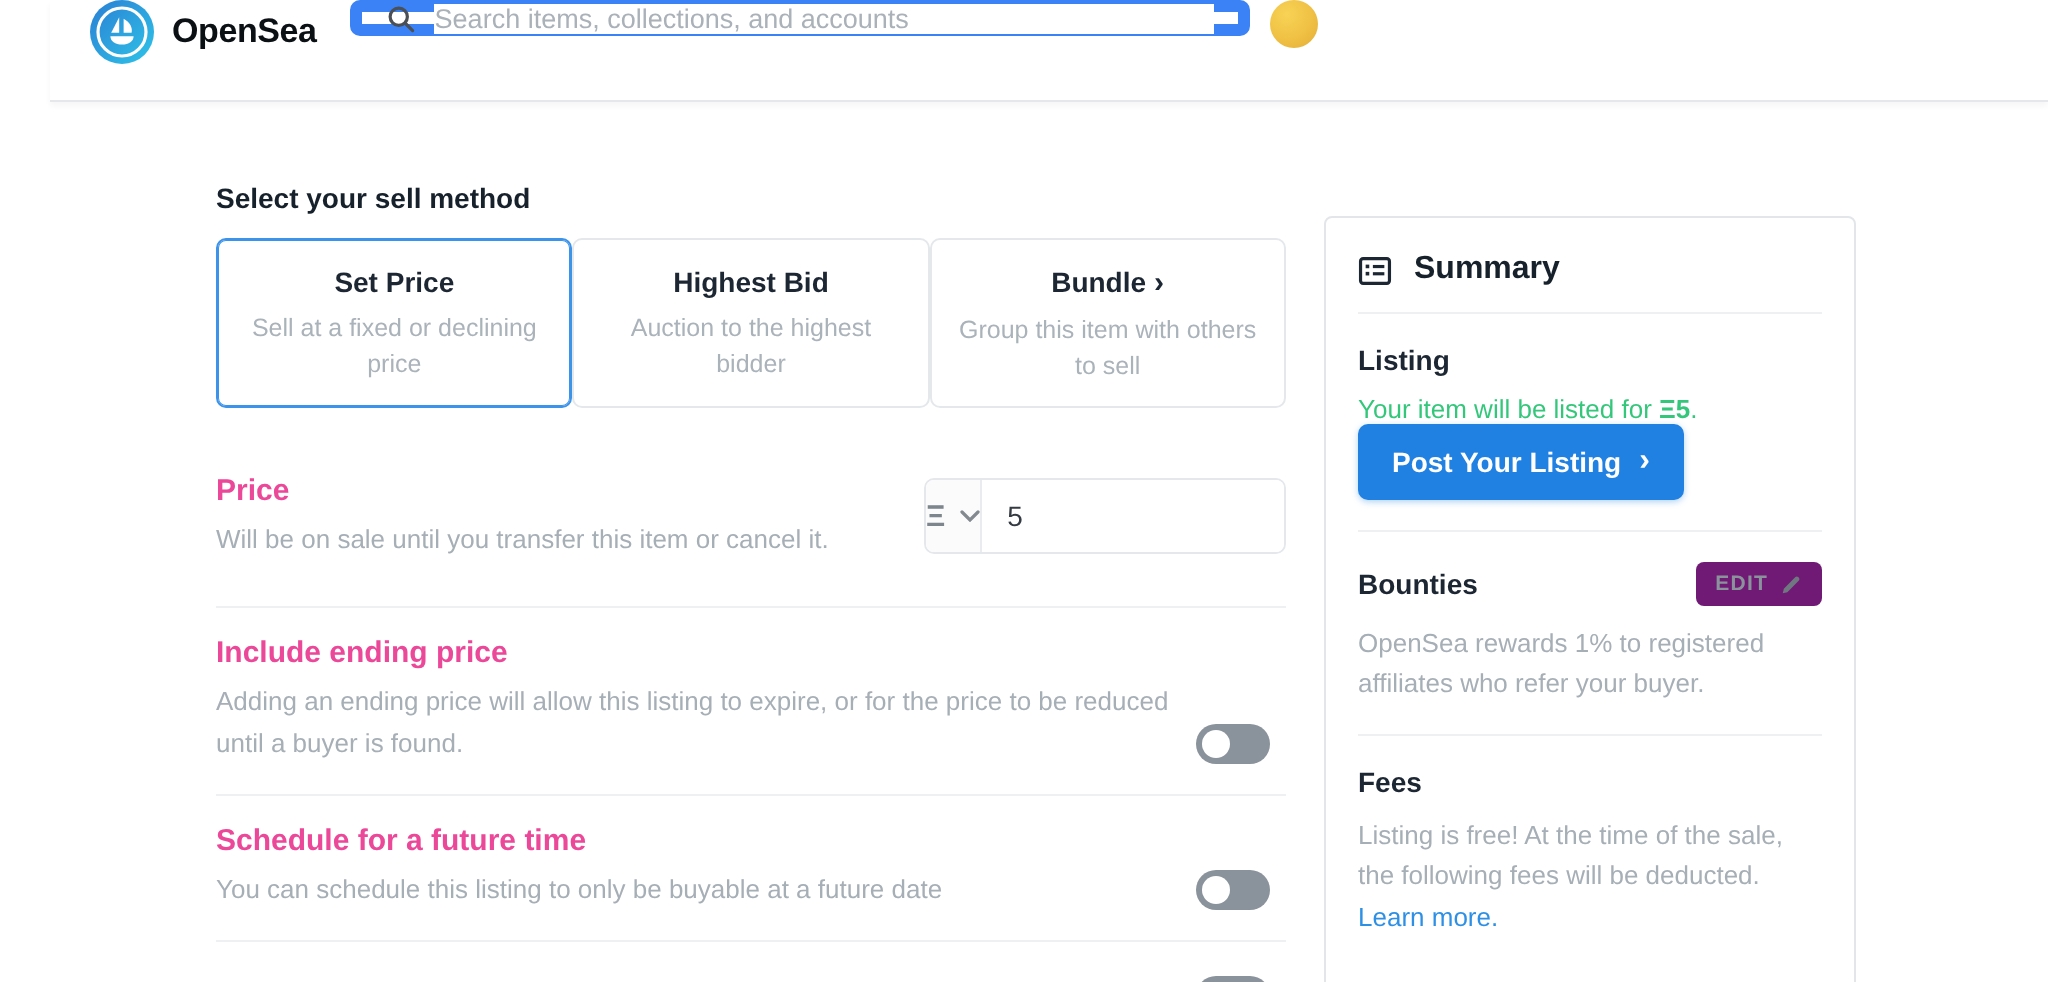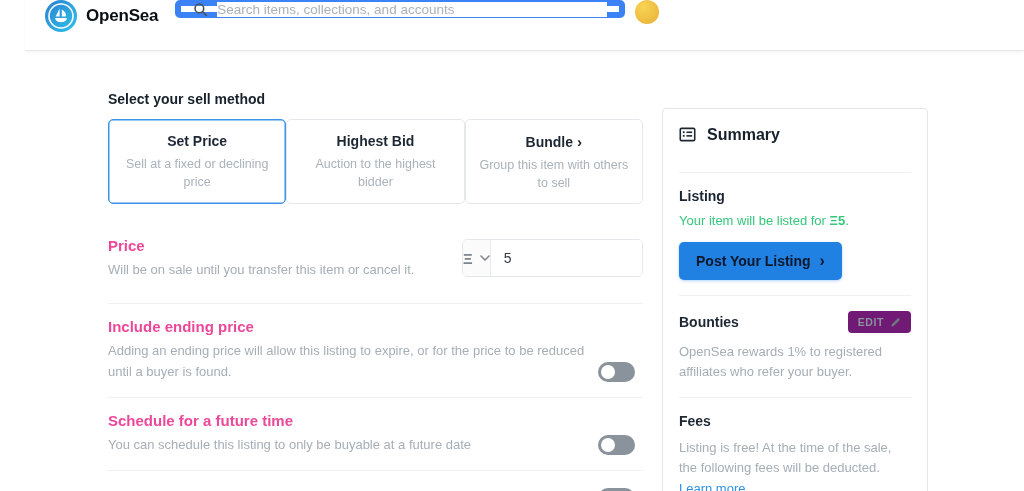--- a/index.html
+++ b/index.html
@@ -58,30 +58,30 @@
   .toggle-row { display:flex; justify-content:space-between; align-items:flex-end;
     padding:14px 0 15px; border-bottom:1px solid #eef0f2; }
   .toggle { width:37px; height:20px; border-radius:10px; background:#8a939b; position:relative;
     flex:0 0 auto; margin:3px 8px 0 0; cursor:pointer; }
   .toggle .knob { position:absolute; left:3px; top:3px; width:14px; height:14px;
     border-radius:50%; background:#fff; }
 
   
   .summary-card { border:1px solid #e2e6e9; border-radius:4px; background:#fff;
     padding:17px 16px; min-height:420px; }
-  .summary-header { display:flex; gap:11px; padding-bottom:28px;
+  .summary-header { display:flex; align-items:center; gap:11px; padding-bottom:12px;
     border-bottom:1px solid #eef0f2; }
   .summary-title { font-size:16px; font-weight:700; color:#17212b; }
   .card-section { padding:15px 0; border-bottom:1px solid #eef0f2; }
   .card-section:last-child { border-bottom:none; padding-bottom:0; }
   .sub-title { font-size:14px; font-weight:700; color:#1d2733; }
   .listing-note { font-size:13px; color:#34c77b; margin-top:9px; }
   .listing-note b { font-weight:700; }
-  .post-btn { display:inline-flex; align-items:center; gap:9px; margin-top:14px;
-    background:#2081e2; color:#0f172a; border:none; border-radius:5px; padding:11px 17px;
+  .post-btn { display:inline-flex; align-items:center; gap:9px; 
+    background:#2081e2; color:#ffffff; border:none; border-radius:5px; padding:11px 17px;
     font-size:14px; font-weight:700; cursor:pointer; font-family:"Liberation Sans", sans-serif;
     box-shadow:0 1px 3px rgba(32,129,226,.35); }
   .btn-chevron { font-size:16px; line-height:10px; font-weight:700; }
   .sub-desc { font-size:13px; color:#a6aeb6; line-height:1.55; margin-top:9px; }
   .bounties-head { display:flex; justify-content:space-between; align-items:center; }
   .edit-btn { display:inline-flex; align-items:center; gap:6px; background:#701a75; border:none;
     border-radius:4px; padding:5px 10px; font-size:10.5px; font-weight:700; letter-spacing:.6px;
     color:#8a939b; cursor:pointer; font-family:"Liberation Sans", sans-serif; }
   .learn-more { color:#2e90e5; text-decoration:none; cursor:pointer; }
 </style>

